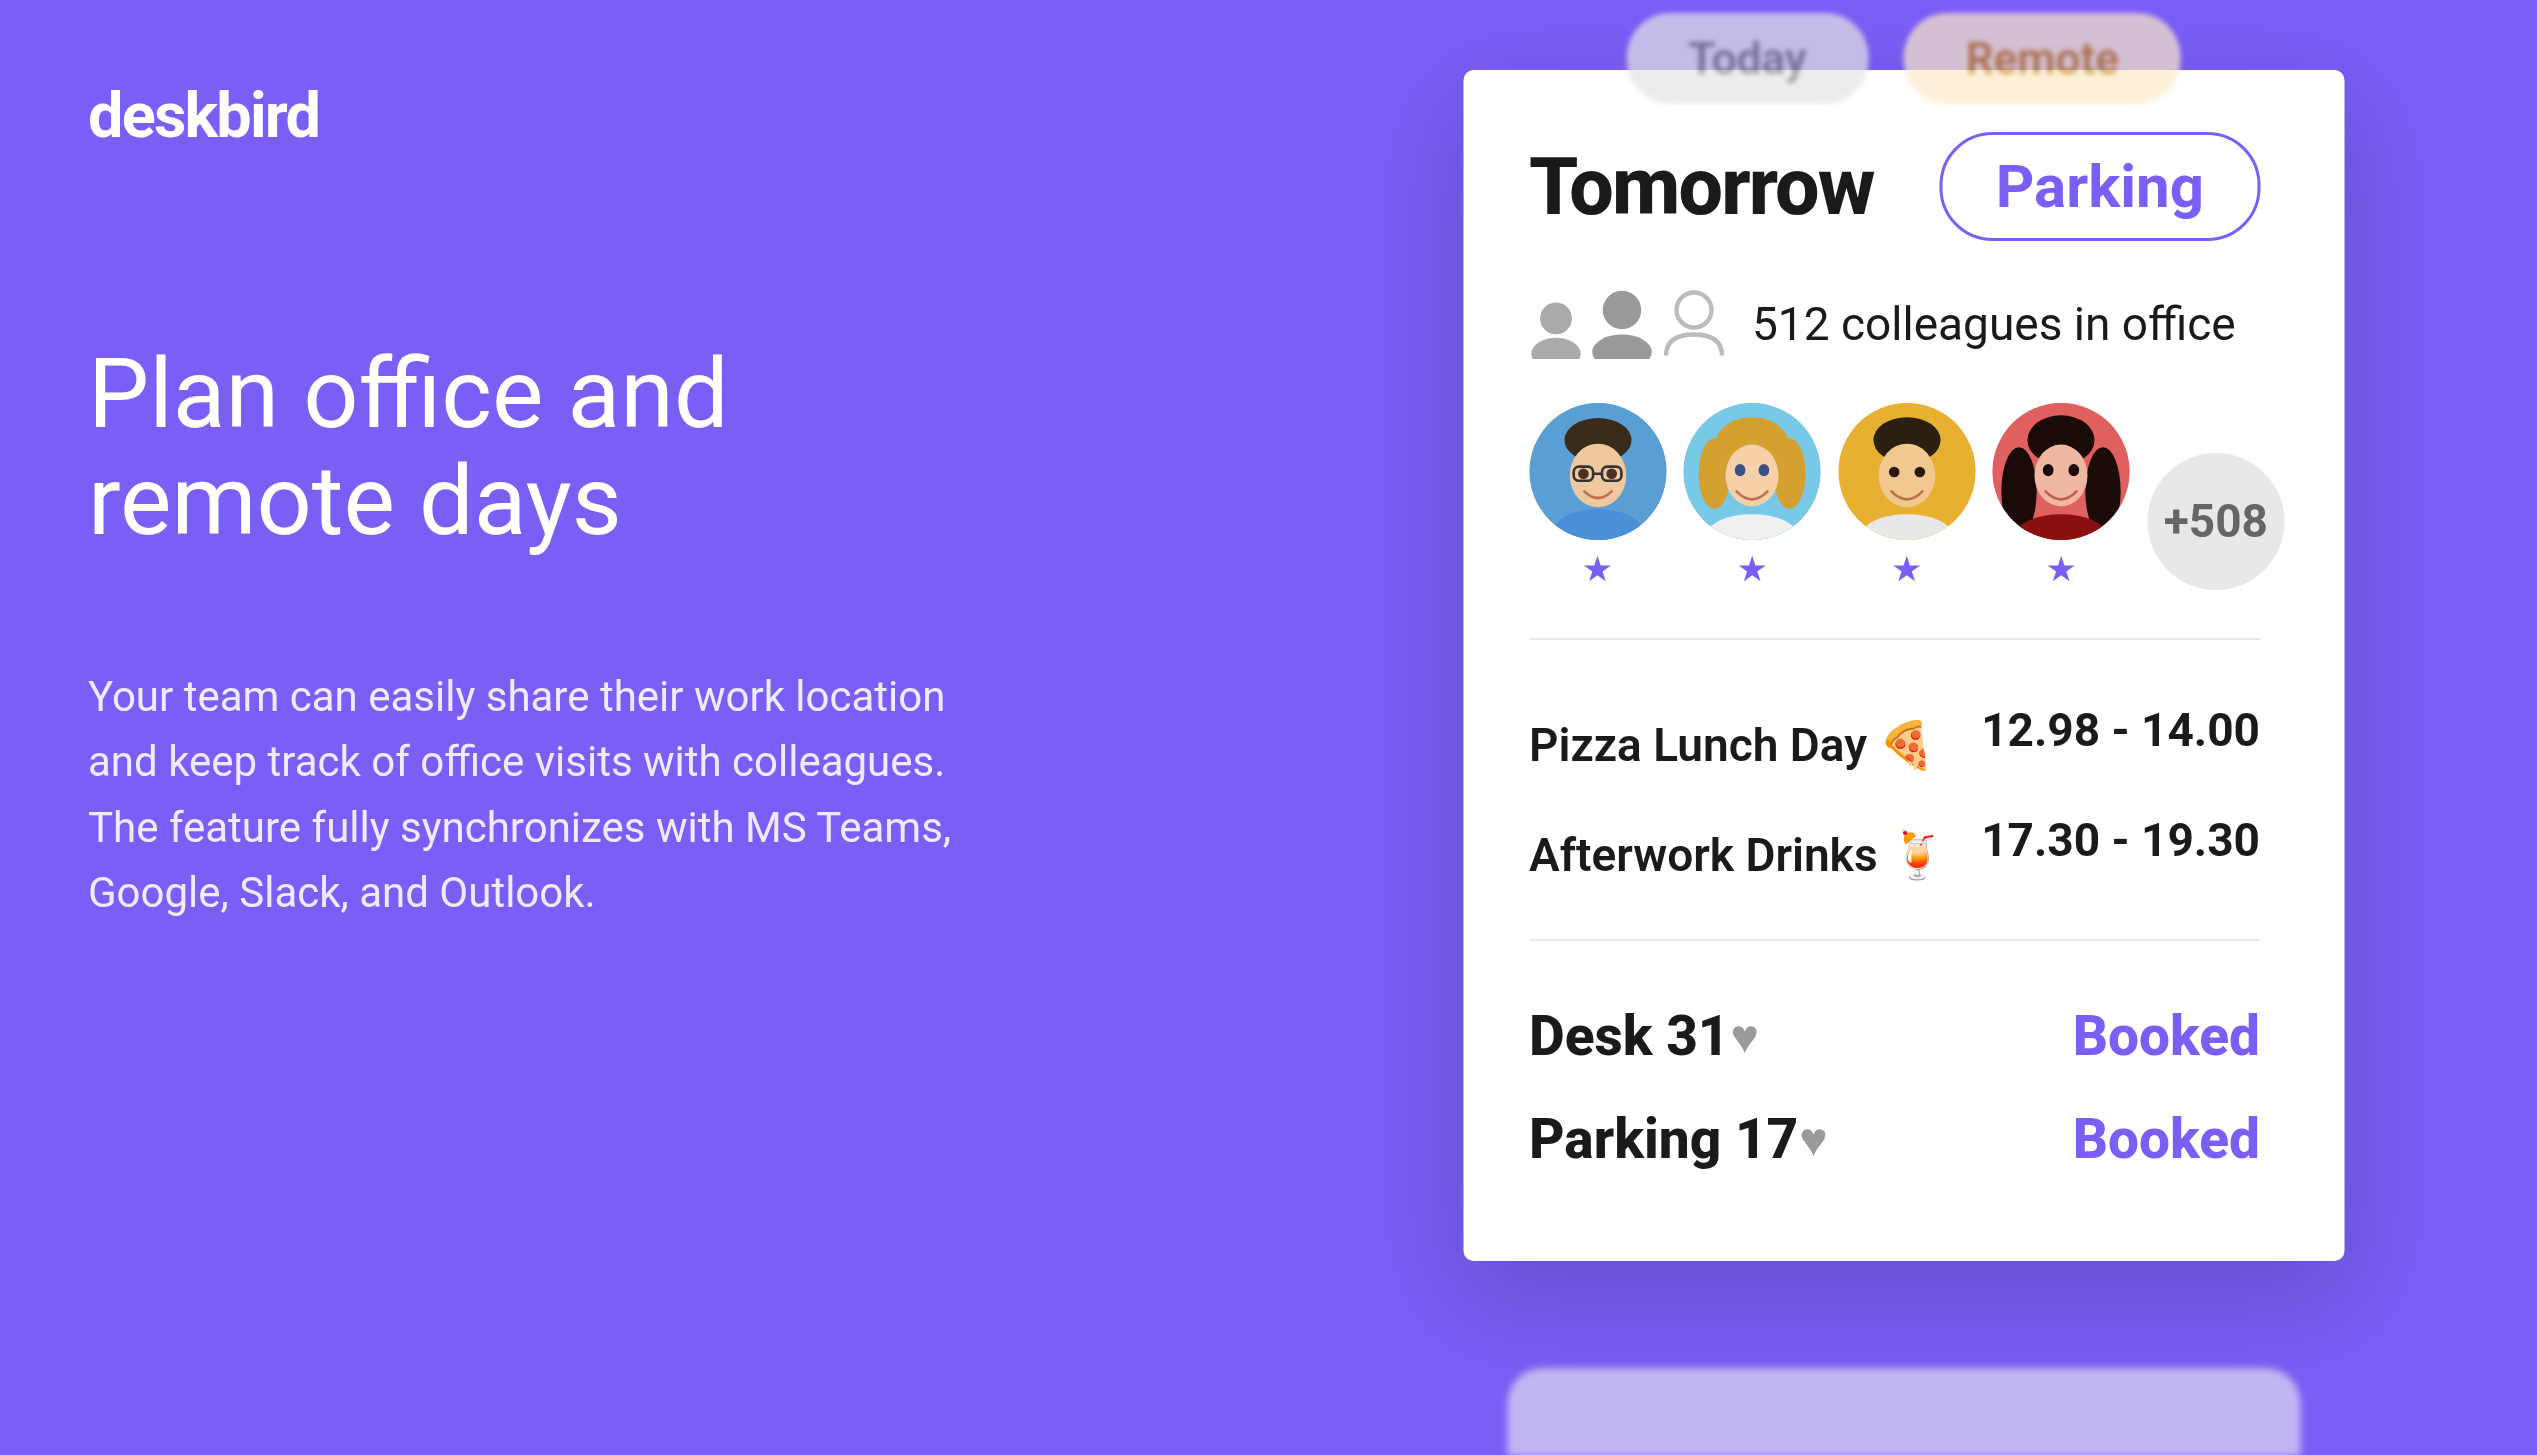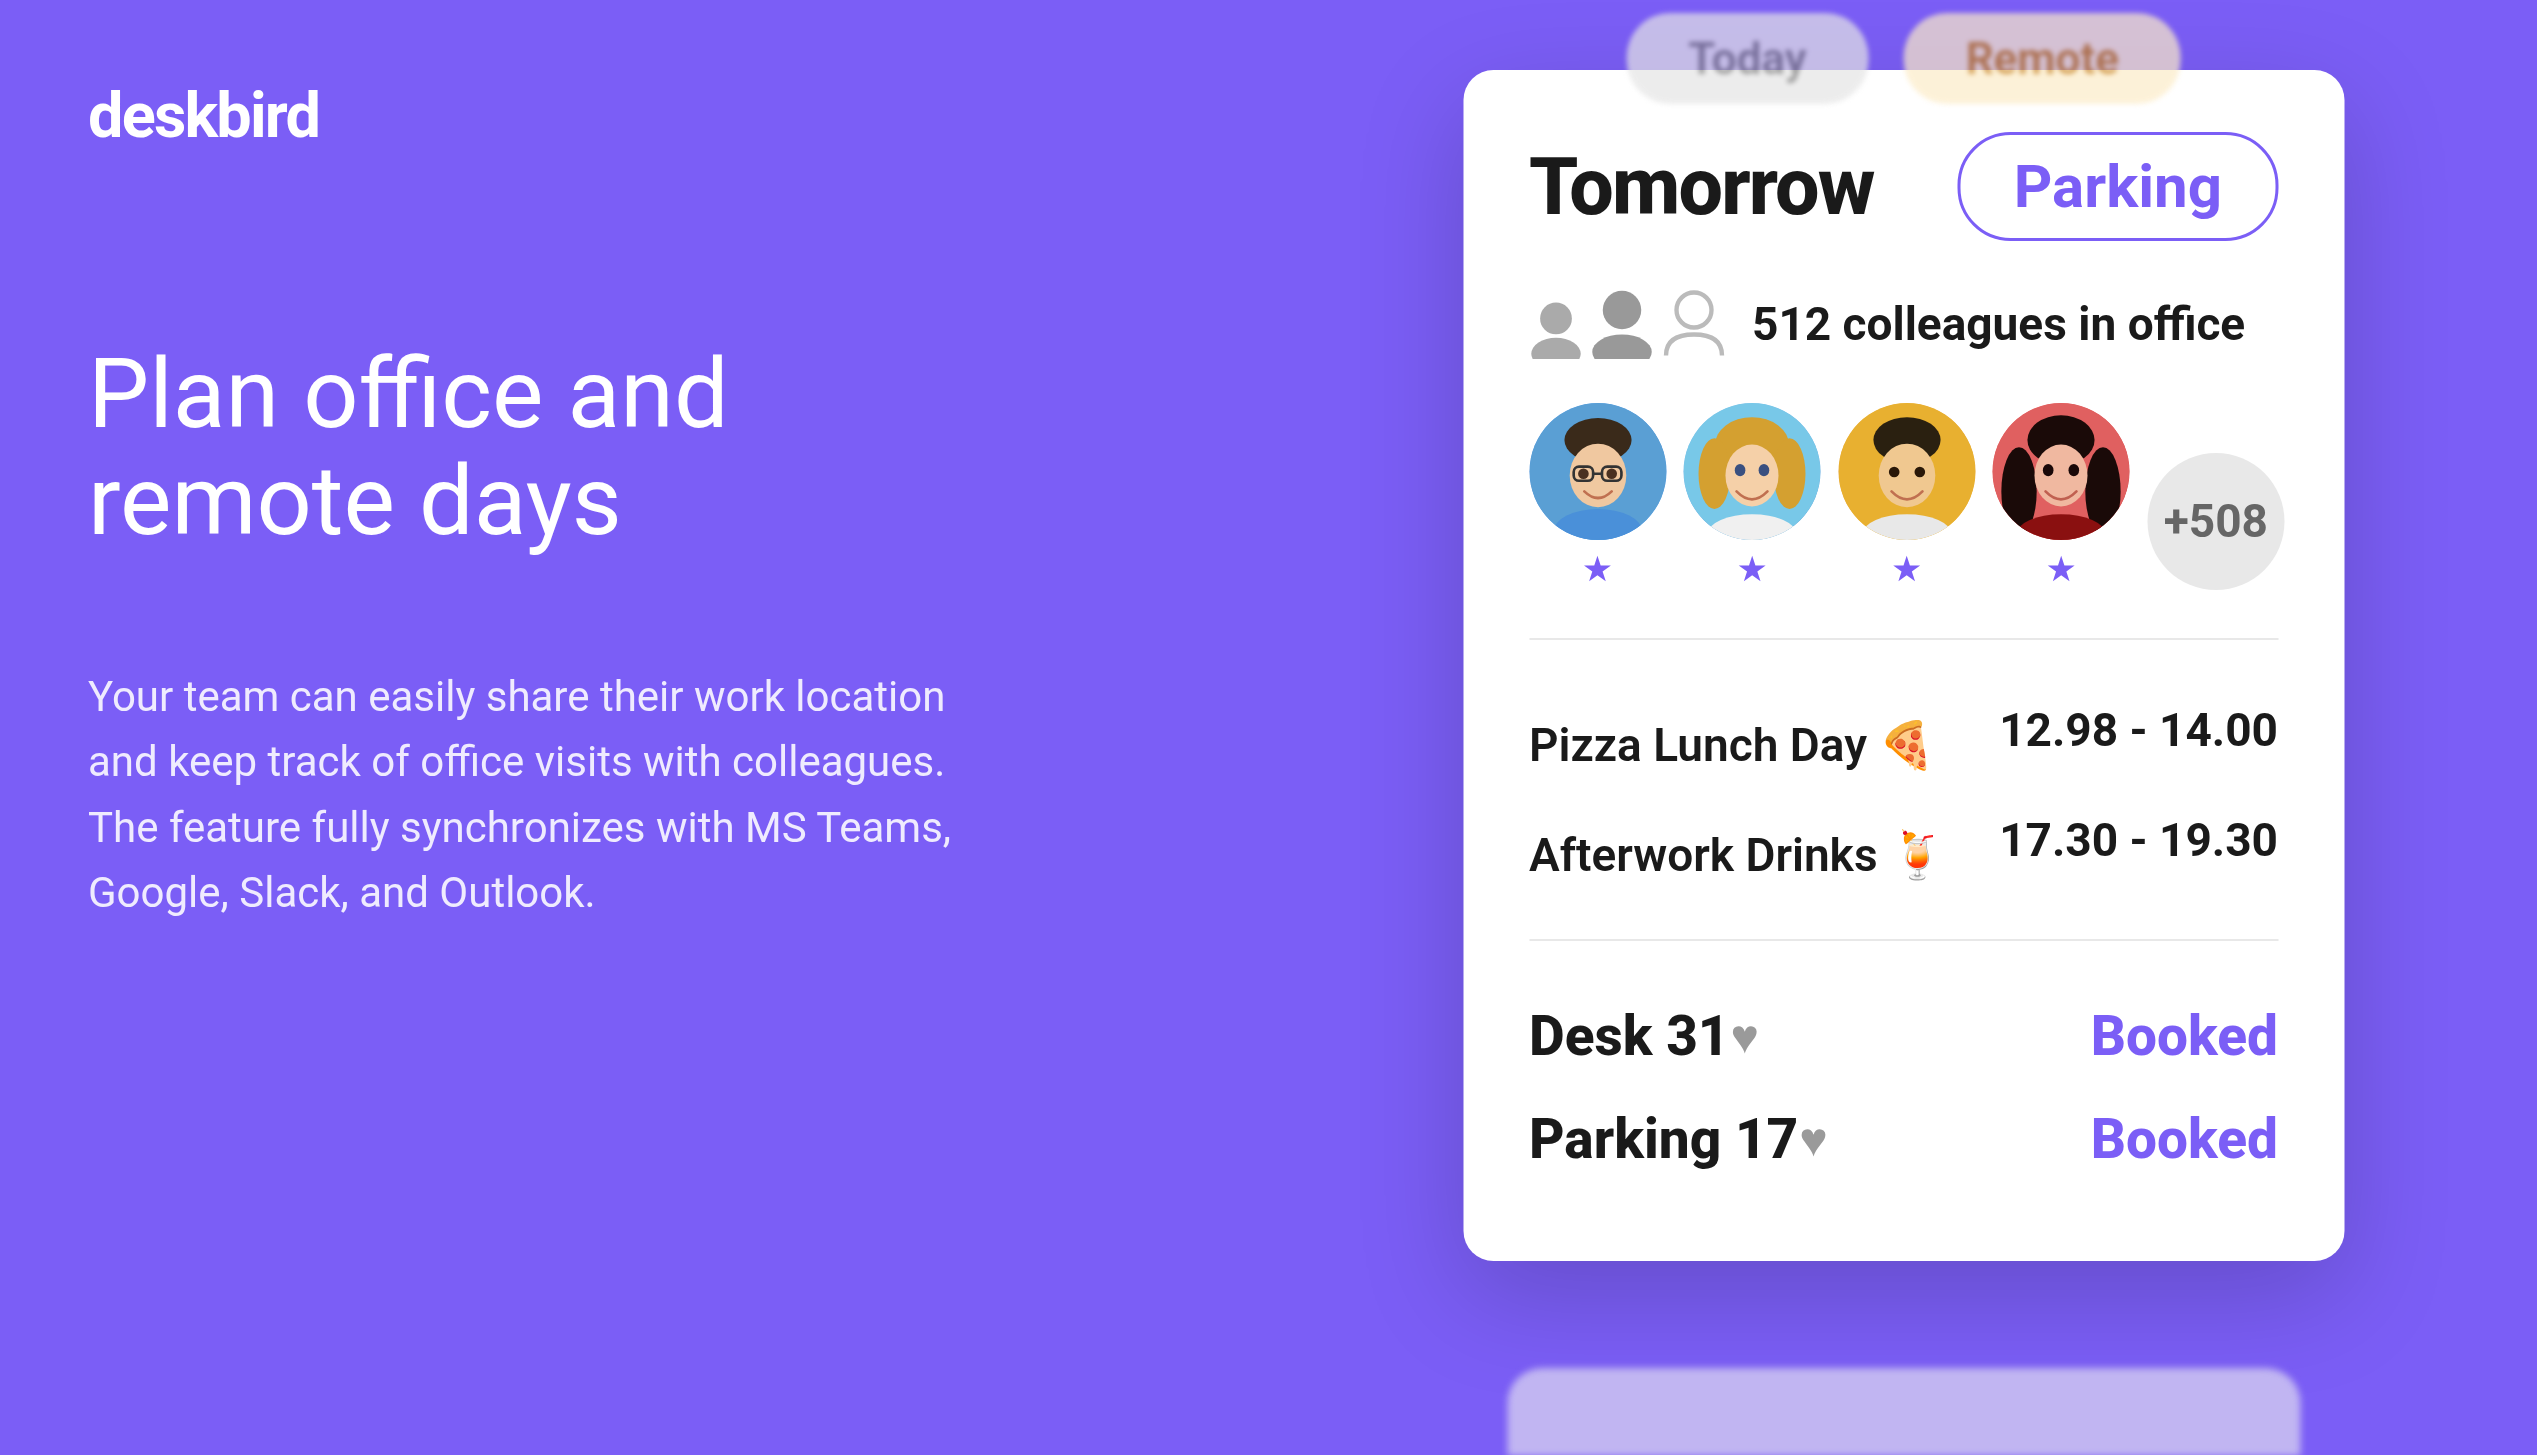--- a/index.html
+++ b/index.html
@@ -65,22 +65,22 @@
     }
 
     
     .main-card {
       position: absolute;
       top: 70px;
       left: 50%;
       transform: translateX(-50%);
       width: 881px;
       background: #ffffff;
-      border-radius: 30px;
-      padding: 62px 66px 70px 66px;
+      border-radius: 10px;
+      padding: 62px 84px 70px 66px;
       box-shadow: 0 35px 106px rgba(0,0,0,0.18);
     }
 
     
     .card-header {
       display: flex;
       align-items: center;
       justify-content: space-between;
       margin-bottom: 48px;
     }
@@ -110,21 +110,21 @@
     }
 
     .colleague-icons {
       display: flex;
       align-items: flex-end;
       gap: 8.8px;
     }
 
     .colleagues-text {
       font-size: 46px;
-      font-weight: 700;
+      font-weight: 400;
       color: #1a1a1a;
     }
 
     
     .avatars-row {
       display: flex;
       align-items: flex-end;
       gap: 17.6px;
       margin-bottom: 48px;
     }

